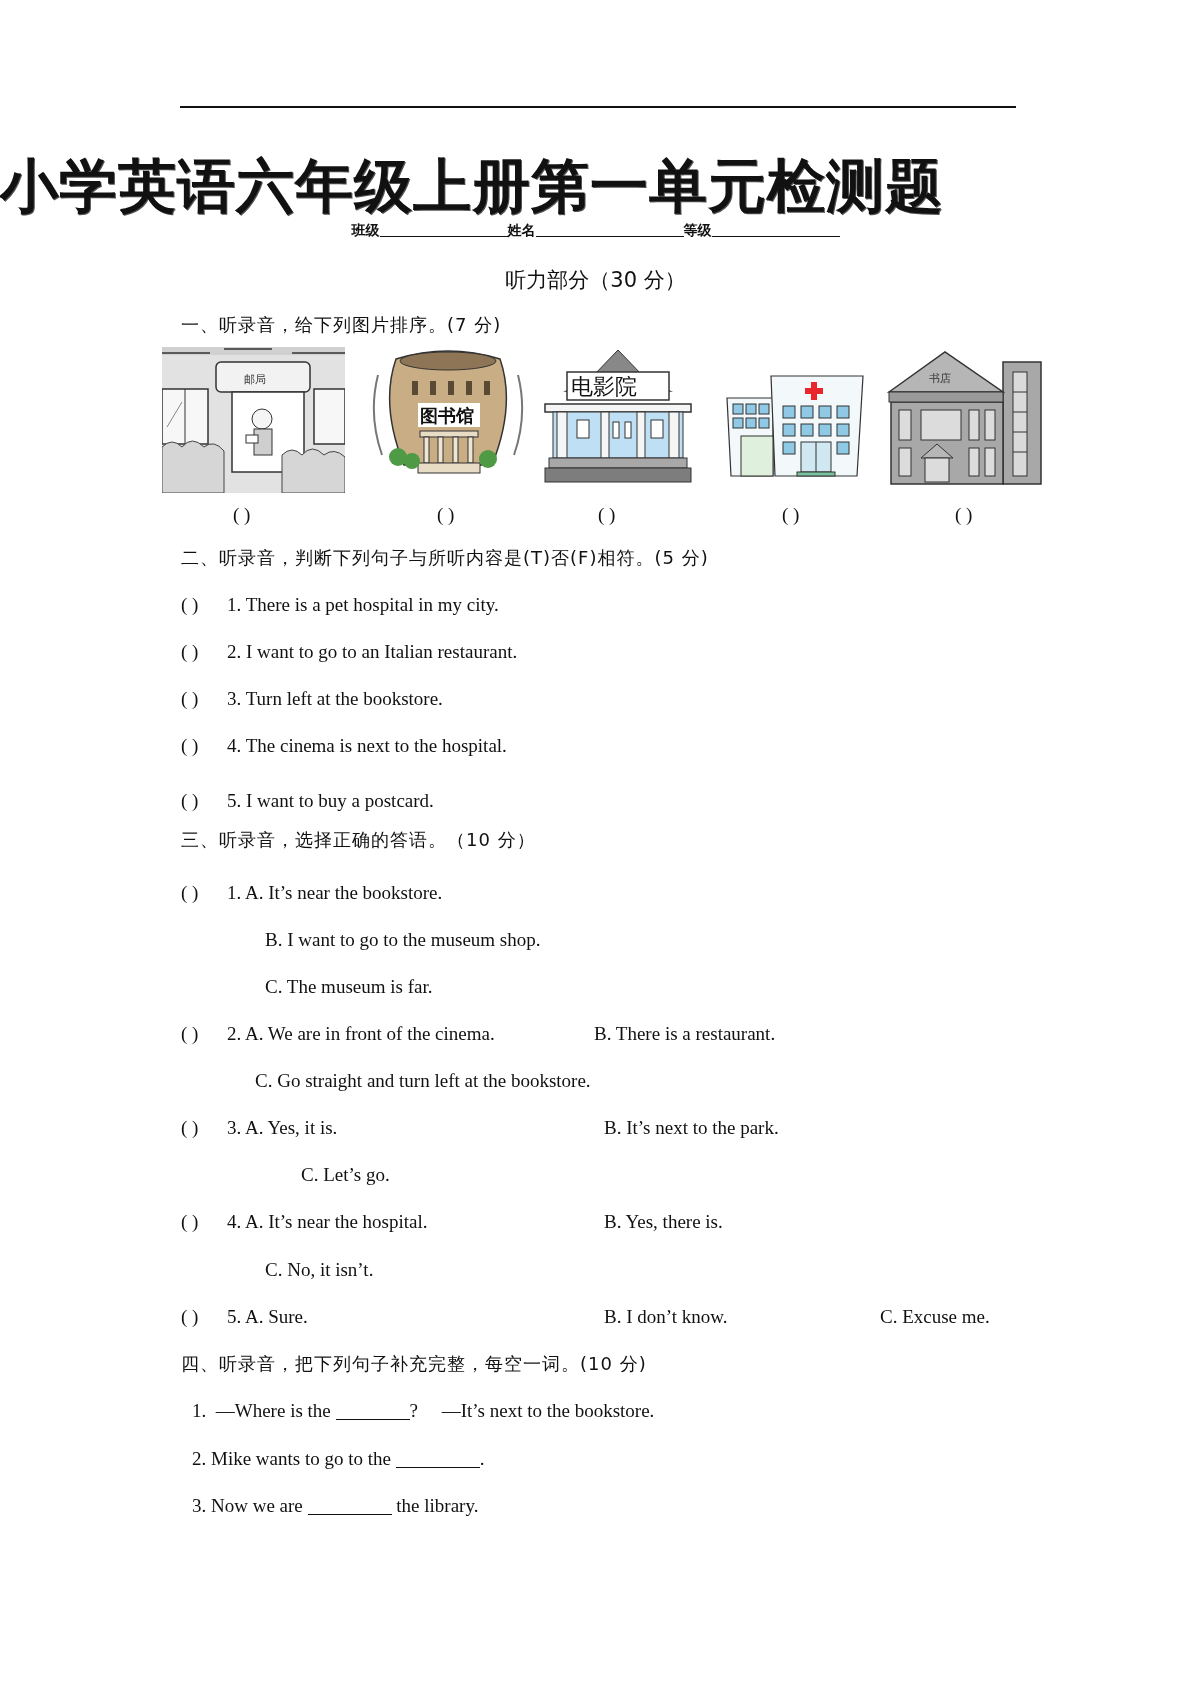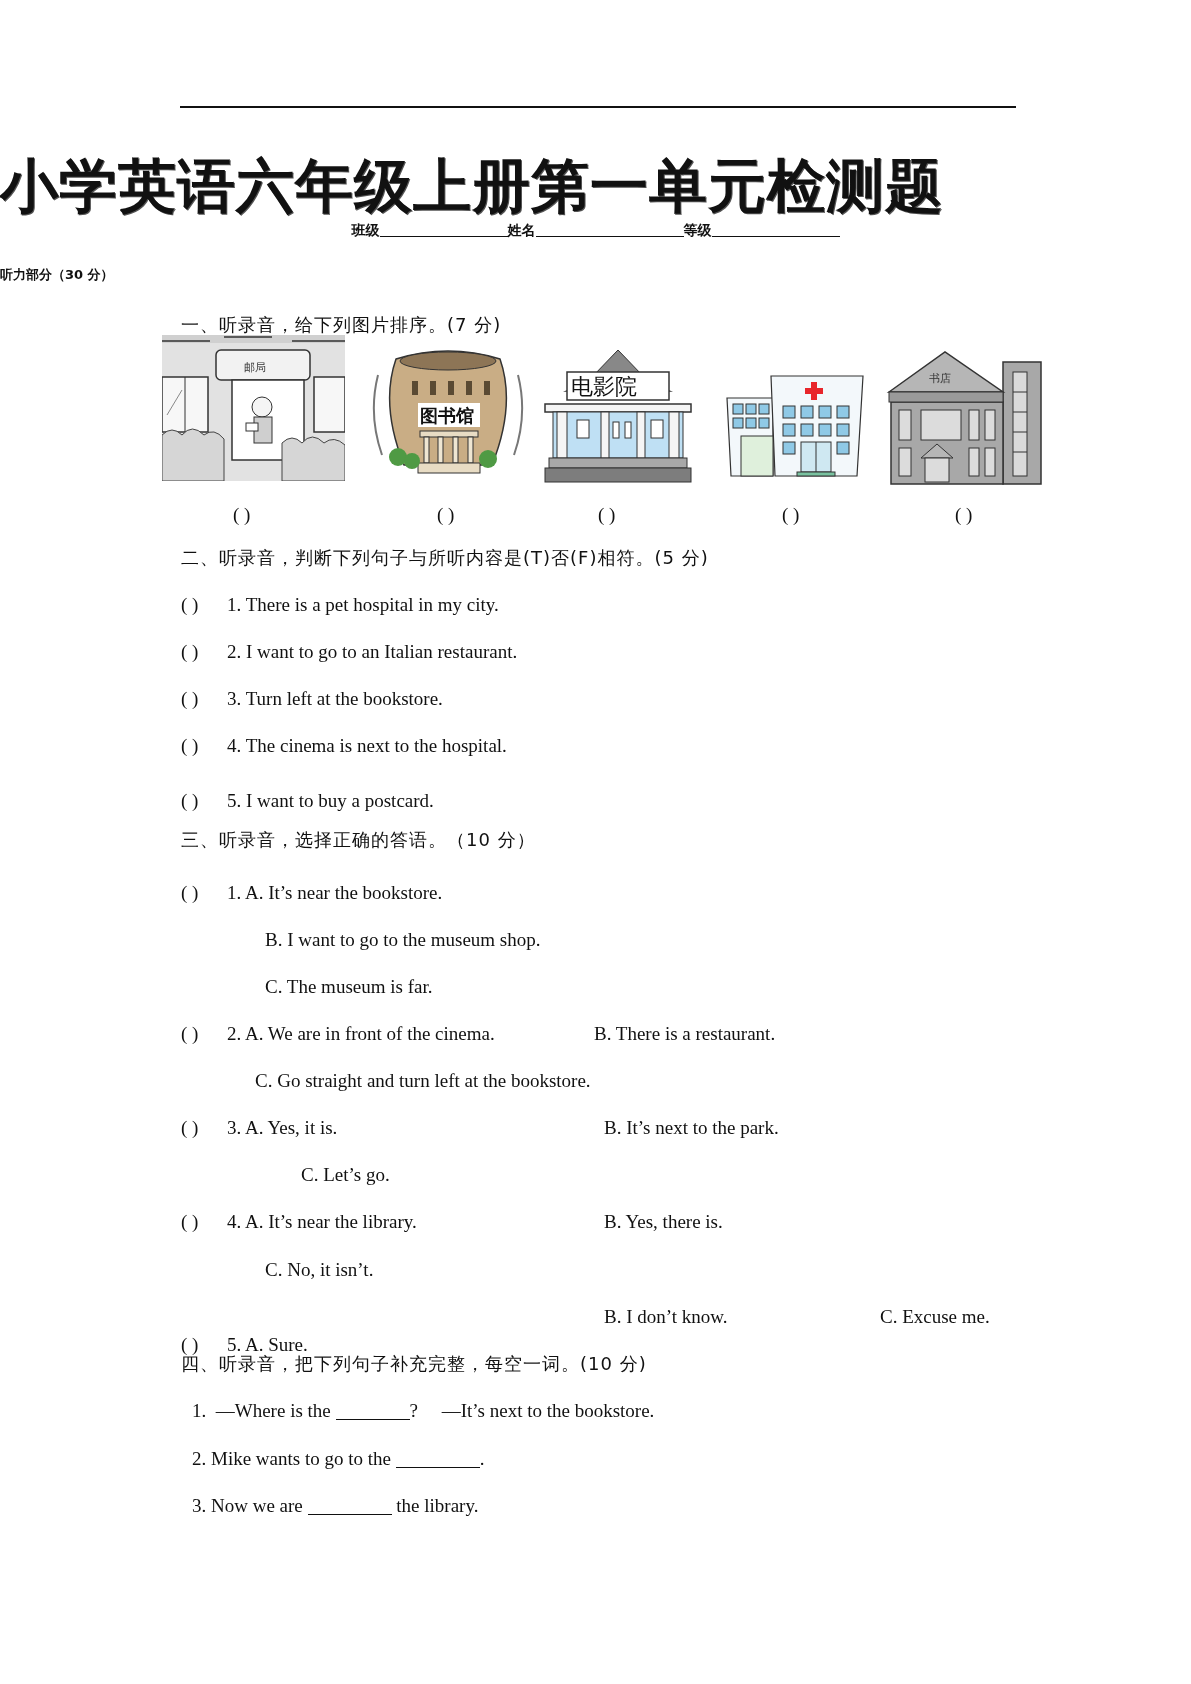--- a/index.html
+++ b/index.html
@@ -6,42 +6,42 @@
   body { width: 1191px; height: 1684px; position: relative; overflow: hidden;
          font-family: "Liberation Serif", "DejaVu Serif", serif; color: #111; }
   .abs { position: absolute; white-space: nowrap; }
   .rule { left: 180px; top: 106px; width: 836px; height: 2px; background: #111; }
   .title { left: 0; width: 1191px; top: 148px; font-size: 58px;
            font-family: "DejaVu Sans", "Liberation Sans", sans-serif; font-weight: bold; letter-spacing: 1px;
            text-shadow: 1px 1px 0 #555; }
   .fields { left: 0; width: 1191px; top: 218px; text-align: center; font-size: 14px;
             font-family: "DejaVu Sans", sans-serif; font-weight: bold; }
   .fields .blank { display: inline-block; border-bottom: 1.5px solid #111; height: 18px; vertical-align: -2px; }
-  .sub { left: 0; width: 1191px; top: 266px; font-size: 13px; font-weight: bold;
+  .sub { left: 0; width: 1191px; top: 266px; text-align: center; font-size: 21px; font-weight: normal;
          font-family: "DejaVu Sans", sans-serif; }
   .line { font-size: 19px; line-height: 24px; }
   .cn { font-family: "DejaVu Sans", sans-serif; font-size: 18px; letter-spacing: 1px; }
   .paren { display: inline-block; width: 46px; }
   .img { position: absolute; overflow: hidden; }
   .bracket { font-size: 19px; }
   .blank-u { display: inline-block; border-bottom: 1px solid #111; height: 18px; vertical-align: -3px; }
 </style>
 </head>
 <body>
 
 <div class="abs rule"></div>
 <div class="abs title">小学英语六年级上册第一单元检测题</div>
 <div class="abs fields">
   <span>班级</span><span class="blank" style="width:128px"></span><span>姓名</span><span class="blank" style="width:148px"></span><span>等级</span><span class="blank" style="width:128px"></span>
 </div>
 <div class="abs sub">听力部分（30 分）</div>
 
 <div class="abs line cn" style="left:181px; top:313px;">一、听录音，给下列图片排序。(7 分)</div>
 
-<div class="img" style="left:162px; top:335px; width:183px; height:146px; background:#ec4899;">
+<div class="img" style="left:162px; top:347px; width:183px; height:146px; background:#ec4899;">
   <svg width="183" height="146" viewBox="0 0 183 146">
     <rect x="0" y="0" width="183" height="146" fill="#e2e2e2"></rect>
     <rect x="0" y="0" width="183" height="8" fill="#d0d0d0"></rect>
     <line x1="0" y1="6" x2="48" y2="6" stroke="#333" stroke-width="1.5"></line>
     <line x1="62" y1="2" x2="110" y2="2" stroke="#333" stroke-width="1.5"></line>
     <line x1="130" y1="6" x2="183" y2="6" stroke="#333" stroke-width="1.5"></line>
     <rect x="54" y="15" width="94" height="30" rx="5" fill="#f2f2f2" stroke="#333" stroke-width="1.5"></rect>
     <text x="82" y="36" font-size="11" font-family="DejaVu Sans, sans-serif" fill="#333">邮局</text>
     <rect x="70" y="45" width="72" height="80" fill="#ffffff" stroke="#333" stroke-width="1.5"></rect>
     <rect x="0" y="42" width="46" height="55" fill="#f7f7f7" stroke="#333" stroke-width="1.5"></rect>
@@ -193,26 +193,26 @@
 <div class="abs line" style="left:594px; top:1022px;">B. There is a restaurant.</div>
 <div class="abs line" style="left:255px; top:1069px;">C. Go straight and turn left at the bookstore.</div>
 
 <div class="abs line" style="left:181px; top:1116px;">
   <span class="paren">(      )</span><span>3.</span> <span>A. Yes, it is.</span>
 </div>
 <div class="abs line" style="left:604px; top:1116px;">B. It’s next to the park.</div>
 <div class="abs line" style="left:255px; top:1163px;margin-left:46px;">C. Let’s go.</div>
 
 <div class="abs line" style="left:181px; top:1210px;">
-  <span class="paren">(      )</span><span>4.</span> <span>A. It’s near the library.</span>
+  <span class="paren">(      )</span><span>4.</span> <span>A. It’s near the hospital.</span>
 </div>
 <div class="abs line" style="left:604px; top:1210px;">B. Yes, there is.</div>
 <div class="abs line" style="left:265px; top:1258px;">C. No, it isn’t.</div>
 
-<div class="abs line" style="left:181px; top:1305px;margin-top:28px;">
+<div class="abs line" style="left:181px; top:1305px;">
   <span class="paren">(      )</span><span>5.</span> <span>A. Sure.</span>
 </div>
 <div class="abs line" style="left:604px; top:1305px;">B. I don’t know.</div>
 <div class="abs line" style="left:880px; top:1305px;">C. Excuse me.</div>
 
 <div class="abs line cn" style="left:181px; top:1352px;">四、听录音，把下列句子补充完整，每空一词。(10 分)</div>
 
 <div class="abs line" style="left:192px; top:1399px;">
   <span style="white-space:pre">1.  —Where is the </span><span class="blank-u" style="width:74px"></span><span style="white-space:pre">?     —It’s next to the bookstore.</span>
 </div>

